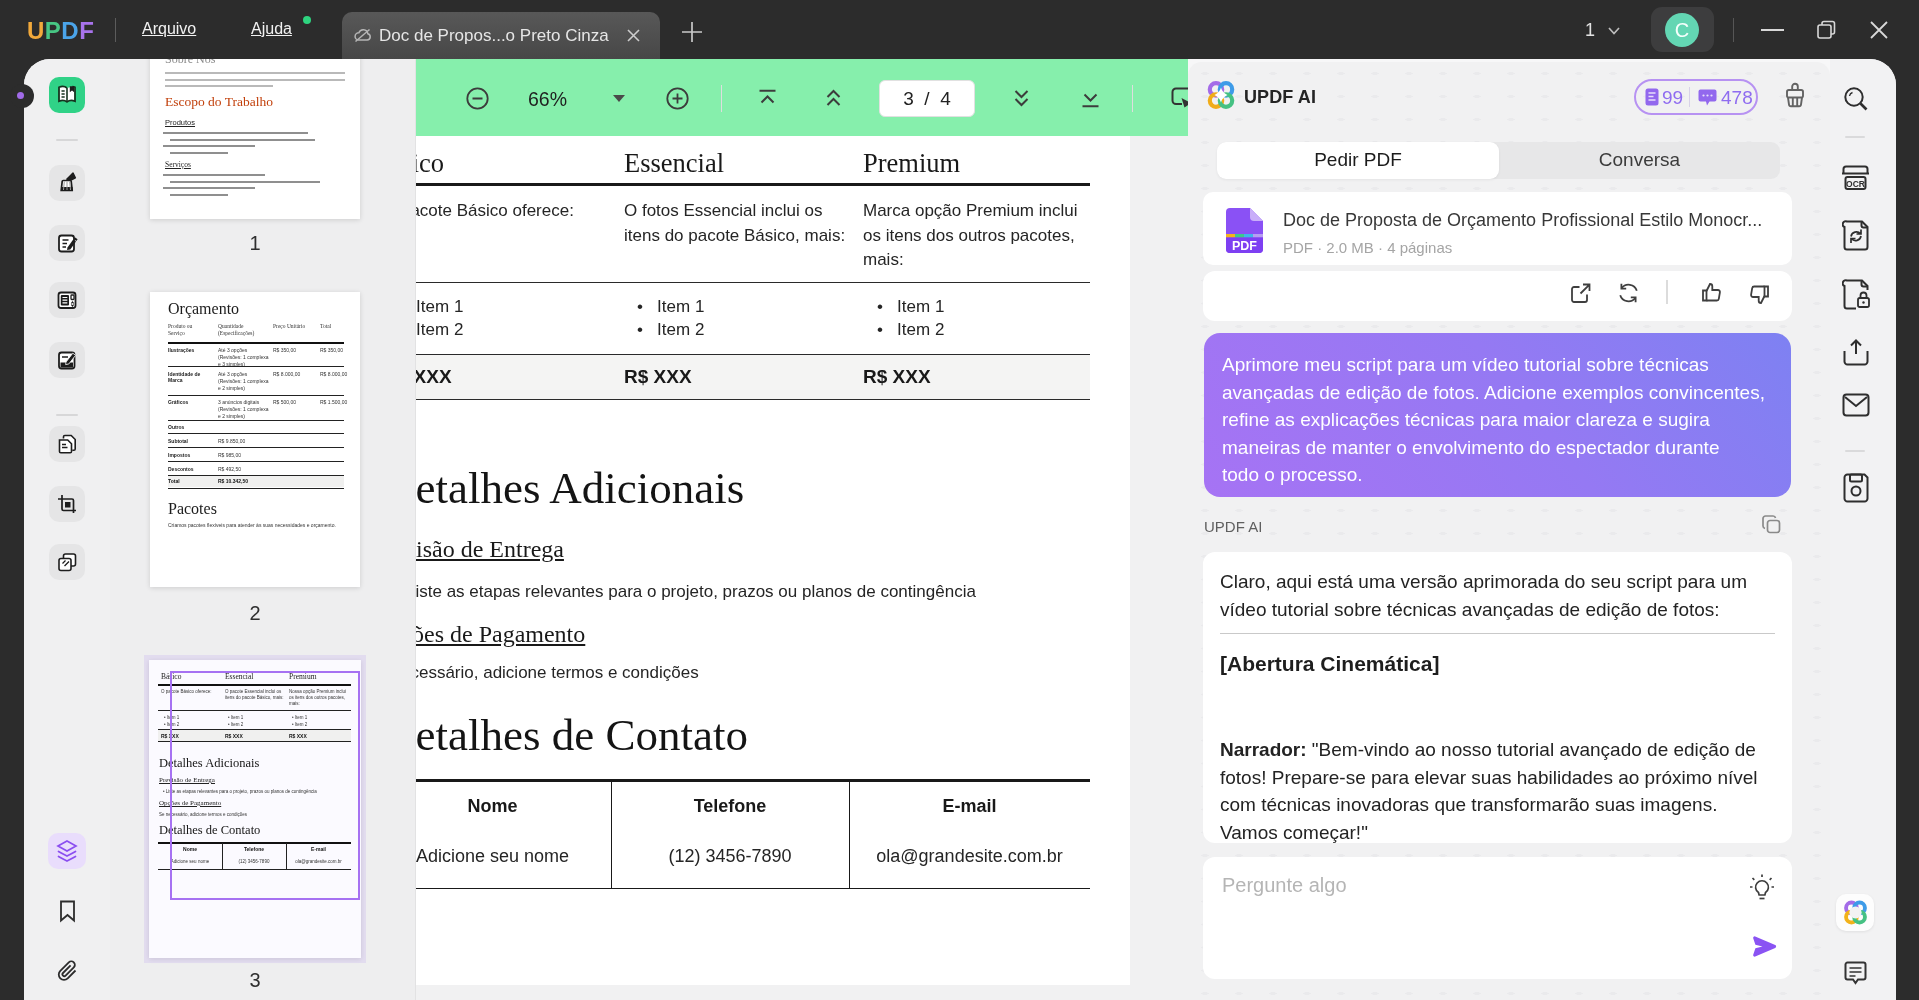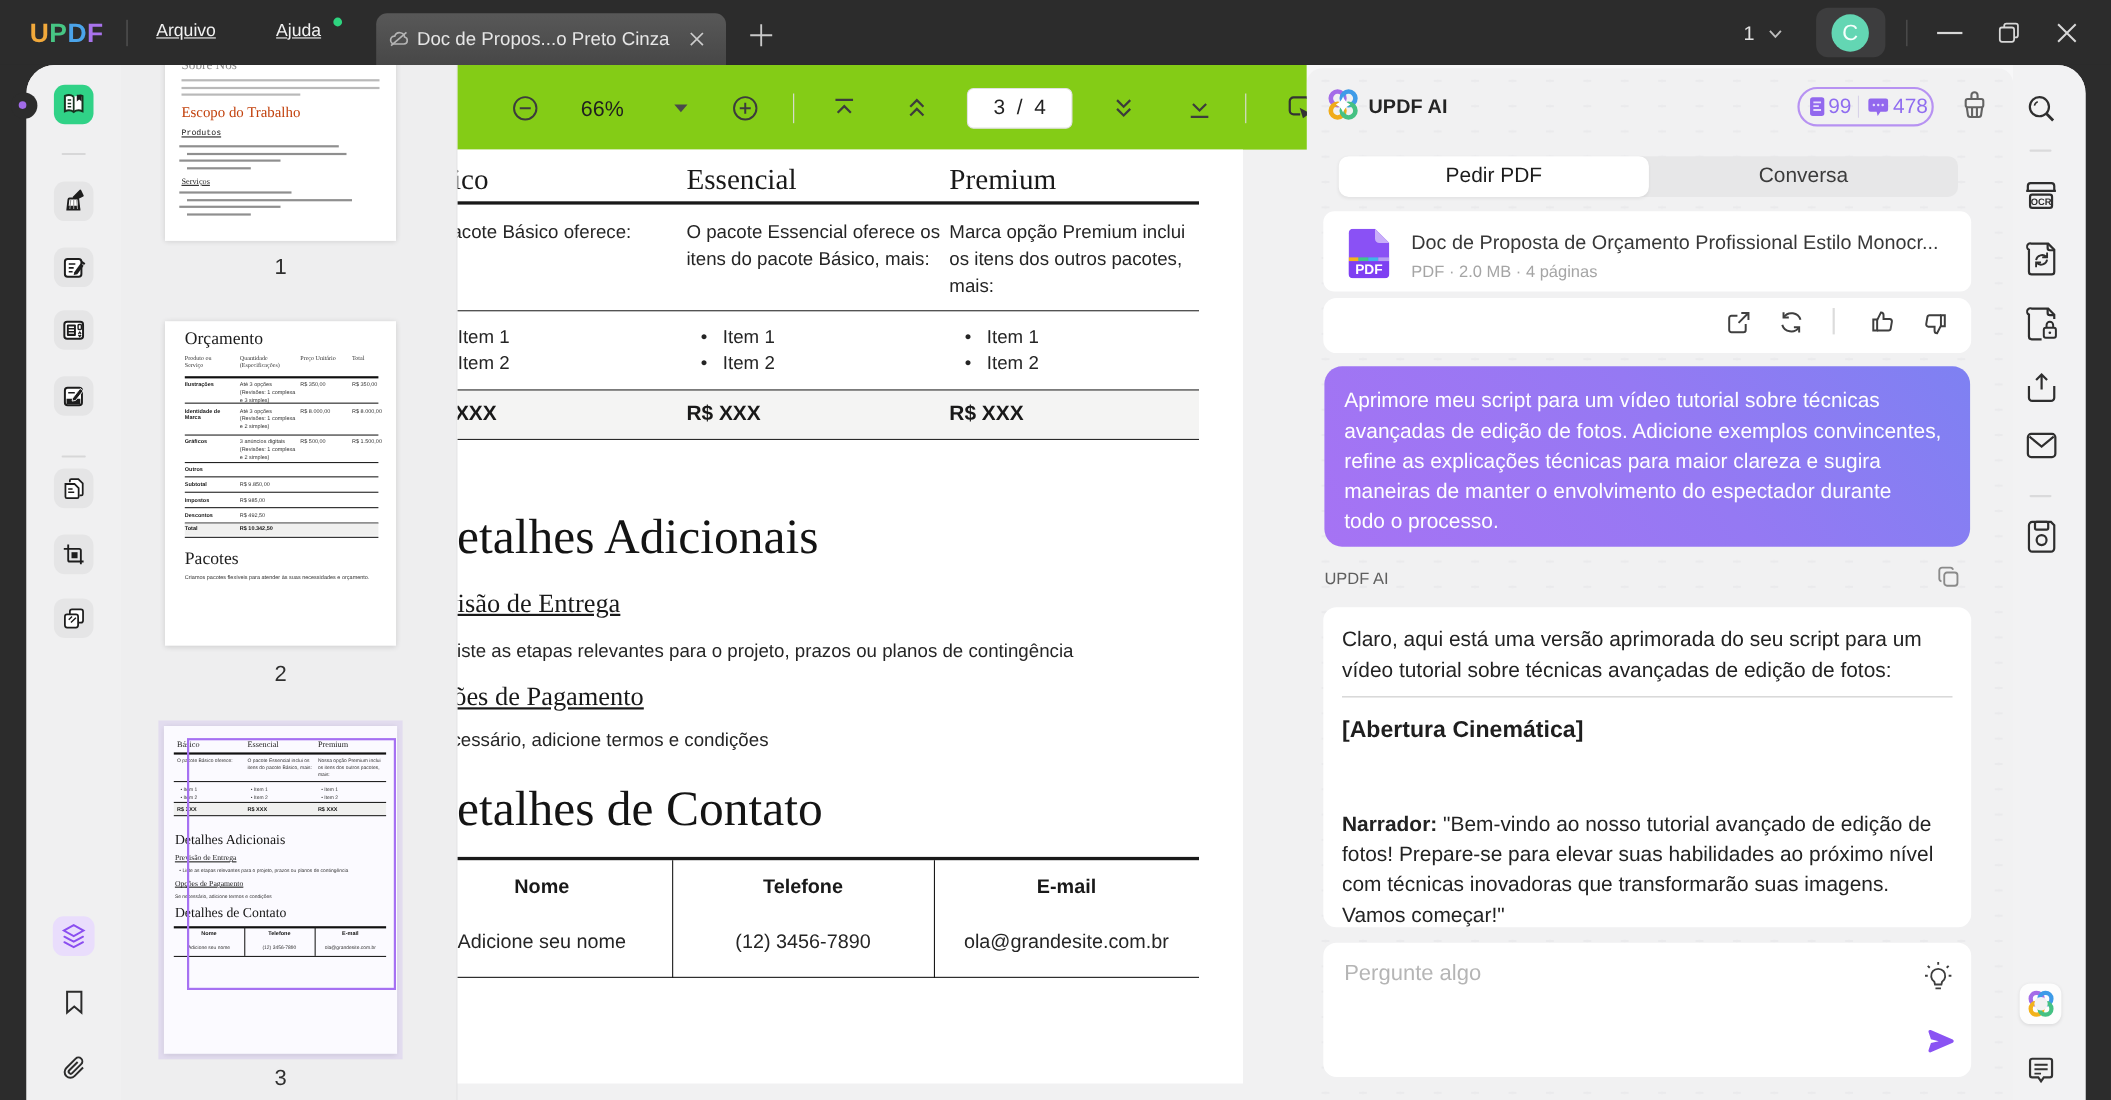--- a/index.html
+++ b/index.html
@@ -20,21 +20,21 @@
   #leftbar { position:absolute; left:0; top:0; width:86px; height:941px; background:#f0f0f1; }
   .ltile { position:absolute; left:25px; width:36px; height:36px; border-radius:10px; background:#e5e5e6; }
   
   #thumbpanel { position:absolute; left:86px; top:0; width:306px; height:941px;
     background:#eeeeef; border-right:1px solid #e2e2e3; }
   .thumb { position:absolute; left:40px; width:210px; background:#fff;
     box-shadow:0 1px 5px rgba(0,0,0,0.14); overflow:hidden; }
   .tlabel { position:absolute; width:290px; text-align:center; font-size:20px; color:#2f2f2f; }
   
   #docarea { position:absolute; left:392px; top:0; width:772px; height:941px; background:#f1f1f2; }
-  #toolbar { position:absolute; left:0; top:0; width:772px; height:77px; background:#84cc16; }
+  #toolbar { position:absolute; left:0; top:0; width:772px; height:77px; background:#86efac; }
   #page { position:absolute; left:0; top:77px; width:714px; height:849px; background:#ffffff; overflow:hidden; }
   
   #aipanelbg { position:absolute; left:1164px; top:0; width:642px; height:30px; background:#f7f7f8; }
   #aipanel { position:absolute; left:1164px; top:3px; width:642px; height:938px;
     background:#f1f1f2; border-radius:14px 14px 0 0; overflow:hidden;
     background-image:radial-gradient(ellipse 4px 1.4px at 50% 50%, #eaeaec 88%, rgba(0,0,0,0)), none;
     background-size:34px 23px; }
   
   #rightbar { position:absolute; left:1806px; top:0; width:66px; height:941px; background:#f2f2f3; }
   svg { display:block; }
@@ -82,21 +82,21 @@
     <div id="thumbpanel">
 
       <div class="thumb" style="top:-135px;height:295px;">
         <div class="abs" style="left:15px;top:128px;width:180px;font-family:'Liberation Serif',serif;font-size:12px;color:#8a8a8a">Sobre Nós</div>
         <div class="abs" style="left:15px;top:148px;width:180px">
           <div style="height:2px;background:#b9b9b9;margin-bottom:4.5px"></div>
           <div style="height:2px;background:#b9b9b9;margin-bottom:4.5px"></div>
           <div style="height:2px;background:#b9b9b9;width:60%"></div>
         </div>
         <div class="abs" style="left:15px;top:170px;font-family:'Liberation Serif',serif;font-size:13.5px;color:#c2410c">Escopo do Trabalho</div>
-        <div class="abs" style="left:15px;top:194px;font-family:Liberation Mono, monospace;font-size:7.5px;color:#222;text-decoration:underline">Produtos</div>
+        <div class="abs" style="left:15px;top:194px;font-family:Liberation Sans, sans-serif;font-size:7.5px;color:#222;text-decoration:underline">Produtos</div>
         <div class="abs" style="left:13px;top:208px;width:145px;height:2px;background:#8f8f8f"></div>
         <div class="abs" style="left:20px;top:214.5px;width:145px;height:2px;background:#8f8f8f"></div>
         <div class="abs" style="left:13px;top:221px;width:92px;height:2px;background:#8f8f8f"></div>
         <div class="abs" style="left:20px;top:227.5px;width:58px;height:2px;background:#8f8f8f"></div>
         <div class="abs" style="left:15px;top:236px;font-family:'Liberation Serif',serif;font-size:7.5px;color:#222;text-decoration:underline">Serviços</div>
         <div class="abs" style="left:13px;top:250px;width:102px;height:2px;background:#8f8f8f"></div>
         <div class="abs" style="left:20px;top:256.5px;width:150px;height:2px;background:#8f8f8f"></div>
         <div class="abs" style="left:13px;top:263px;width:92px;height:2px;background:#8f8f8f"></div>
         <div class="abs" style="left:20px;top:269.5px;width:58px;height:2px;background:#8f8f8f"></div>
       </div>
@@ -221,21 +221,21 @@
         </svg>
       </div>
       <div id="page">
 
         <div class="abs nw" style="left:-44px;top:12px;font-family:'Liberation Serif',serif;font-size:26.5px;color:#191919">Básico</div>
         <div class="abs nw" style="left:208px;top:12px;font-family:'Liberation Serif',serif;font-size:26.5px;color:#191919">Essencial</div>
         <div class="abs nw" style="left:447px;top:12px;font-family:'Liberation Serif',serif;font-size:26.5px;color:#191919">Premium</div>
         <div class="abs" style="left:-42px;top:47px;width:716px;height:3px;background:#191919"></div>
         <div class="abs nw" style="left:-33px;top:63px;font-size:17px;color:#252525;line-height:24.5px">O pacote Básico oferece:</div>
         <div class="abs" style="left:208px;top:63px;font-size:17px;color:#252525;line-height:24.5px">
-          <div class="nw">O pacote Essencial oferece os</div>
+          <div class="nw">O fotos Essencial inclui os</div>
           <div class="nw">itens do pacote Básico, mais:</div>
         </div>
         <div class="abs" style="left:447px;top:63px;font-size:17px;color:#252525;line-height:24.5px">
           <div class="nw">Marca opção Premium inclui</div>
           <div class="nw">os itens dos outros pacotes,</div>
           <div class="nw">mais:</div>
         </div>
         <div class="abs" style="left:-42px;top:146px;width:716px;height:1px;background:#2a2a2a"></div>
         <div class="abs nw" style="left:-20px;top:160px;font-size:17px;color:#252525;line-height:22.5px">•&nbsp;&nbsp;&nbsp;Item 1<br>•&nbsp;&nbsp;&nbsp;Item 2</div>
         <div class="abs nw" style="left:221px;top:160px;font-size:17px;color:#252525;line-height:22.5px">•&nbsp;&nbsp;&nbsp;Item 1<br>•&nbsp;&nbsp;&nbsp;Item 2</div>

